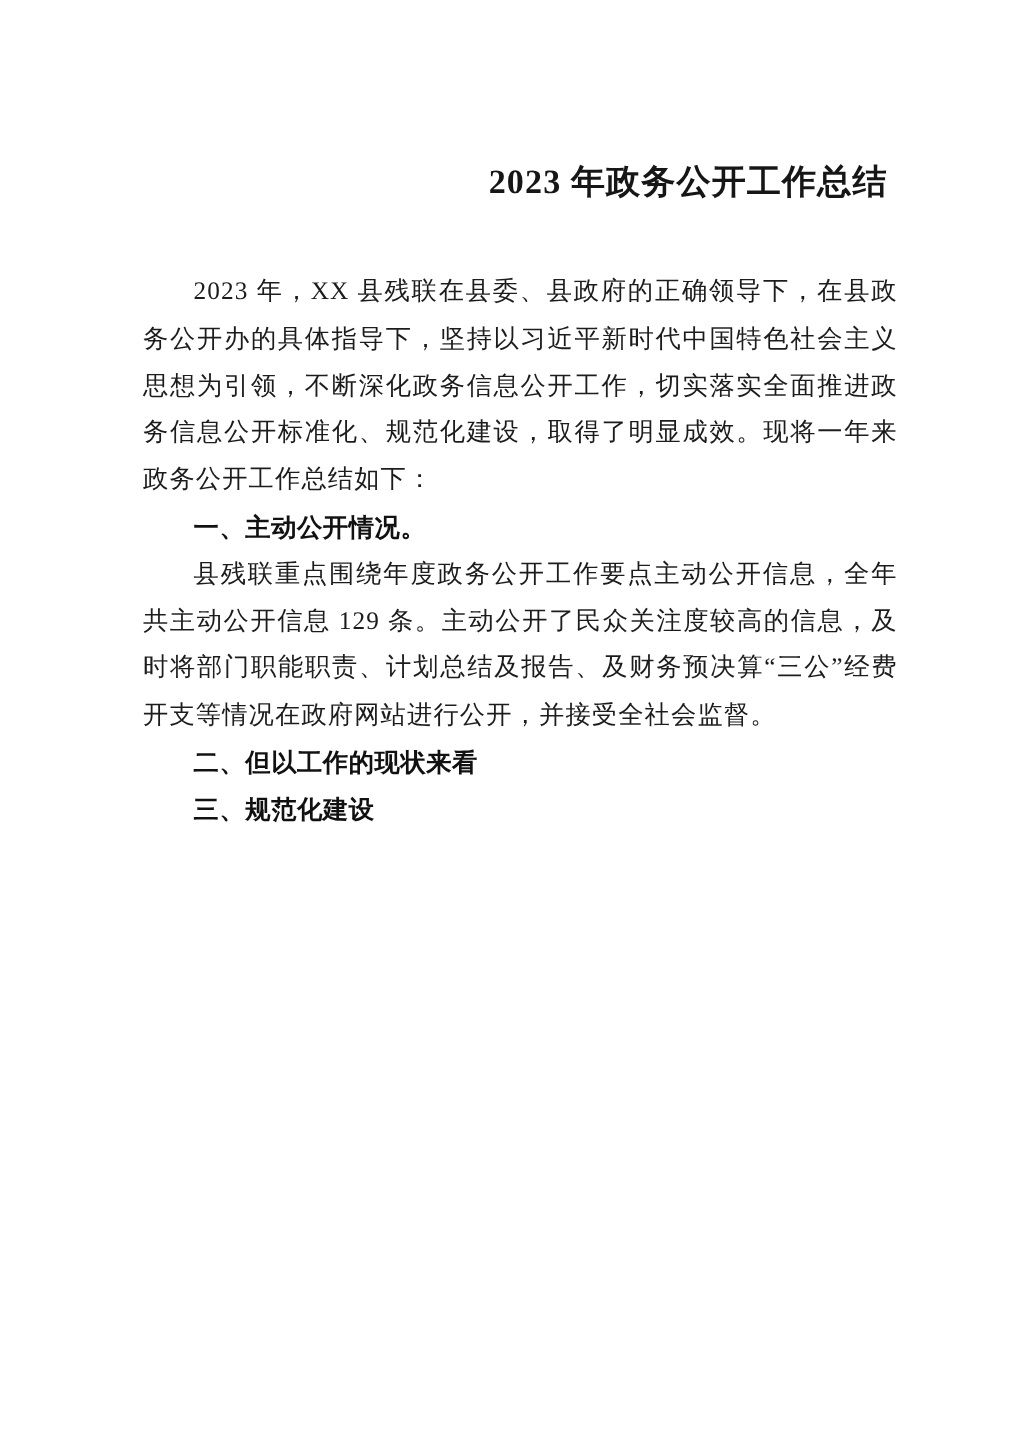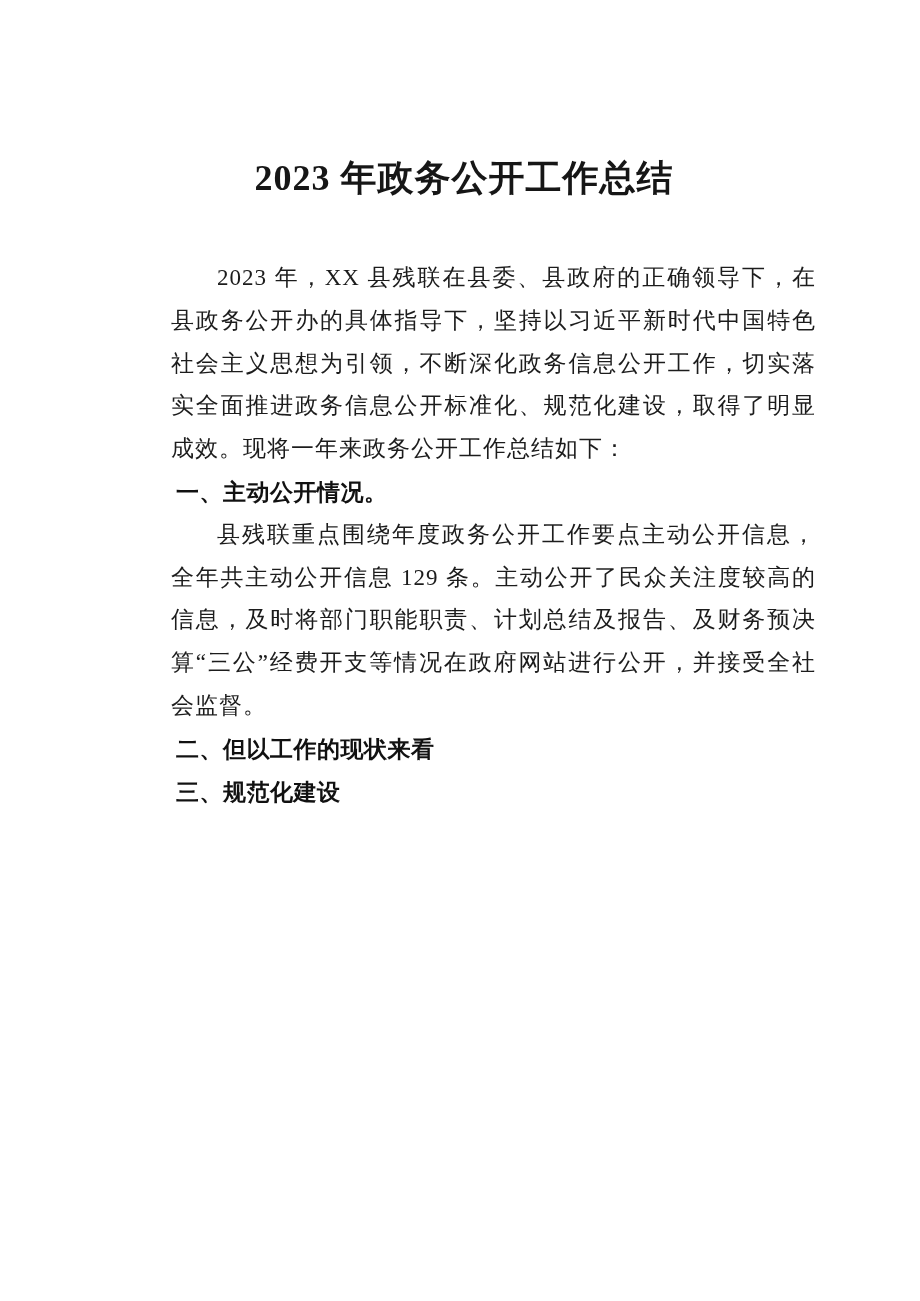--- a/index.html
+++ b/index.html
@@ -13,41 +13,40 @@
     height: 1301px;
     background: #ffffff;
     box-sizing: border-box;
     padding: 137px 104px 0 130px;
     color: #161616;
     overflow: hidden;
   }
   .doc-title {
     font-family: "Liberation Serif", "DejaVu Serif", serif;
     font-weight: bold;
-    font-size: 36px;
+    font-size: 31px;
     line-height: 46px;
     letter-spacing: 1px;
-    text-align: center;
-    margin: 18px 0 56px 0;
+    text-align: right;
+    margin: 5px 0 56px 0;
     position: relative;
     left: -9px;
     white-space: nowrap;
   }
   .block {
     margin: 0;
     font-size: 23px;
     line-height: 42.8px;
     text-indent: 2em;
   }
   .para {
     font-family: "Liberation Serif", "DejaVu Serif", serif;
     text-align: justify;
     letter-spacing: 1px;
     color: #1c1c1c;
-    margin-left: 41px;
   }
   .heading {
     font-family: "Liberation Sans", "DejaVu Sans", sans-serif;
     font-weight: bold;
     letter-spacing: 0.5px;
     color: #111111;
   }
 </style>
 </head>
 <body>

